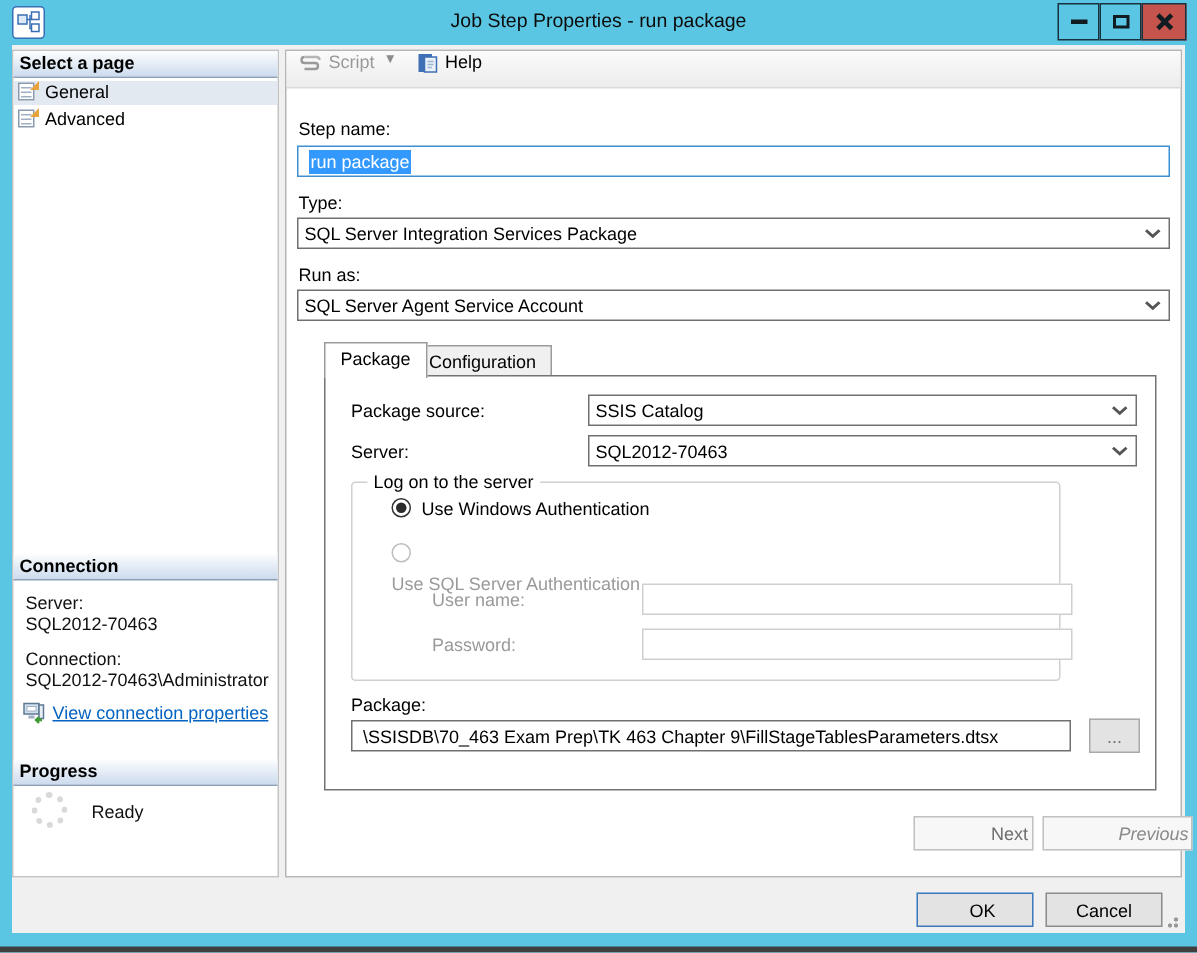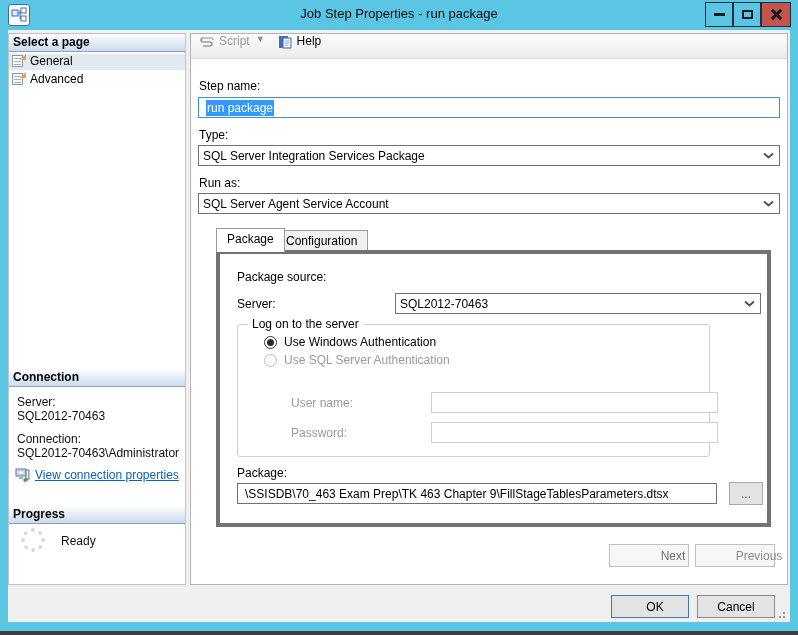--- a/index.html
+++ b/index.html
@@ -105,30 +105,30 @@
   }
   .combo svg { position:absolute; right:5px; top:50%; transform:translateY(-50%); }
   
   .tab {
     position:absolute; height:22px; padding:0 10px; line-height:21px; cursor:pointer;
     border:1px solid #9b9b9b; background:#f0f0f0; white-space:nowrap;
   }
   .tab.active { background:#fff; border-bottom:none; height:24px; z-index:3; }
   .tabpanel {
     position:absolute; left:25px; top:216px; width:555px; height:277px;
-    background:#fff; border:4px solid #737373; z-index:2;
+    background:#fff; border:1px solid #737373; z-index:2;
   }
   .groupbox {
     position:absolute; left:17px; top:70px; width:473px; height:133px;
     border:1px solid #d0d0d0; border-radius:3px;
   }
   .groupbox .legend {
     position:absolute; left:10px; top:-8px; background:#fff; padding:0 4px; white-space:nowrap;
   }
-  .radio-row { position:absolute; display:flex; align-items:center; gap:7px; cursor:pointer; }
+  .radio-row { position:absolute; display:flex; gap:7px; cursor:pointer; }
   .radio {
     width:13px; height:13px; border-radius:50%; border:1px solid #333; background:#fff;
     display:flex; align-items:center; justify-content:center; flex:0 0 13px;
   }
   .radio .dot { width:7px; height:7px; border-radius:50%; background:#2b2b2b; }
   .radio.disabled { border-color:#bdbdbd; }
   .radio-label.dis { color:#9a9a9a; }
   .btn {
     position:absolute; display:flex; align-items:center; justify-content:center;
     background:#e3e3e3; border:1px solid #8c8c8c; cursor:pointer; white-space:nowrap;
@@ -261,40 +261,46 @@
         <svg width="11" height="7" viewBox="0 0 11 7">
             <polyline points="1,1 5.5,5 10,1" fill="none" stroke="#555" stroke-width="2"></polyline>
           </svg>
       </div>
 
       <div class="tab active" style="left:25px; top:194px;">Package</div>
       <div class="tab" style="left:84px; top:196px;">Configuration</div>
 
       <div class="tabpanel">
         <div class="label" style="left:17px; top:16px;">Package source:</div>
+        <div class="combo" style="left:175px; top:12px; width:366px; height:21px;">
+          <span>SSIS Catalog</span>
+          <svg width="11" height="7" viewBox="0 0 11 7">
+              <polyline points="1,1 5.5,5 10,1" fill="none" stroke="#555" stroke-width="2"></polyline>
+            </svg>
+        </div>
 
         <div class="label" style="left:17px; top:43px;">Server:</div>
         <div class="combo" style="left:175px; top:39px; width:366px; height:21px;">
           <span>SQL2012-70463</span>
           <svg width="11" height="7" viewBox="0 0 11 7">
               <polyline points="1,1 5.5,5 10,1" fill="none" stroke="#555" stroke-width="2"></polyline>
             </svg>
         </div>
 
         <div class="groupbox">
           <span class="legend">Log on to the server</span>
 
           <div class="radio-row" style="left:26px; top:10px;">
             <span class="radio">
                 <span class="dot"></span>
               </span>
             <span class="radio-label">Use Windows Authentication</span>
           </div>
 
-          <div class="radio-row" style="left:26px; top:28px;">
+          <div class="radio-row" style="left:26px; top:40px;flex-direction:column;">
             <span class="radio disabled"></span>
             <span class="radio-label dis">Use SQL Server Authentication</span>
           </div>
 
           <div class="label dis" style="left:53px; top:71px;">User name:</div>
           <div class="textbox disabled" style="left:193px; top:67px; width:287px; height:21px;">
             <span></span>
           </div>
 
           <div class="label dis" style="left:53px; top:101px;">Password:</div>
@@ -304,21 +310,21 @@
         </div>
 
         <div class="label" style="left:17px; top:212px;">Package:</div>
         <div class="textbox" style="left:17px; top:229px; width:480px; height:21px;">
           <span>\SSISDB\70_463 Exam Prep\TK 463 Chapter 9\FillStageTablesParameters.dtsx</span>
         </div>
         <div class="btn browse" style="left:509px; top:228px; width:34px; height:23px;">...</div>
       </div>
 
       <div class="btn wizard" style="left:418px; top:510px; width:80px; height:23px; color:#6e6e6e;">Next</div>
-      <div class="btn wizard" style="left:504px; top:510px; width:80px; height:23px;">Previous</div>
+      <div class="btn wizard" style="left:504px; top:510px; width:100px; height:23px;font-style:italic;">Previous</div>
     </div>
 
     <div class="btn default" style="left:603px; top:565px; width:78px; height:23px;padding-left:10px;">OK</div>
     <div class="btn" style="left:689px; top:565px; width:78px; height:23px;">Cancel</div>
     <div class="resize-grip"></div>
   </div>
 
   <div class="window-bottom-edge"></div>
 </div>
 

